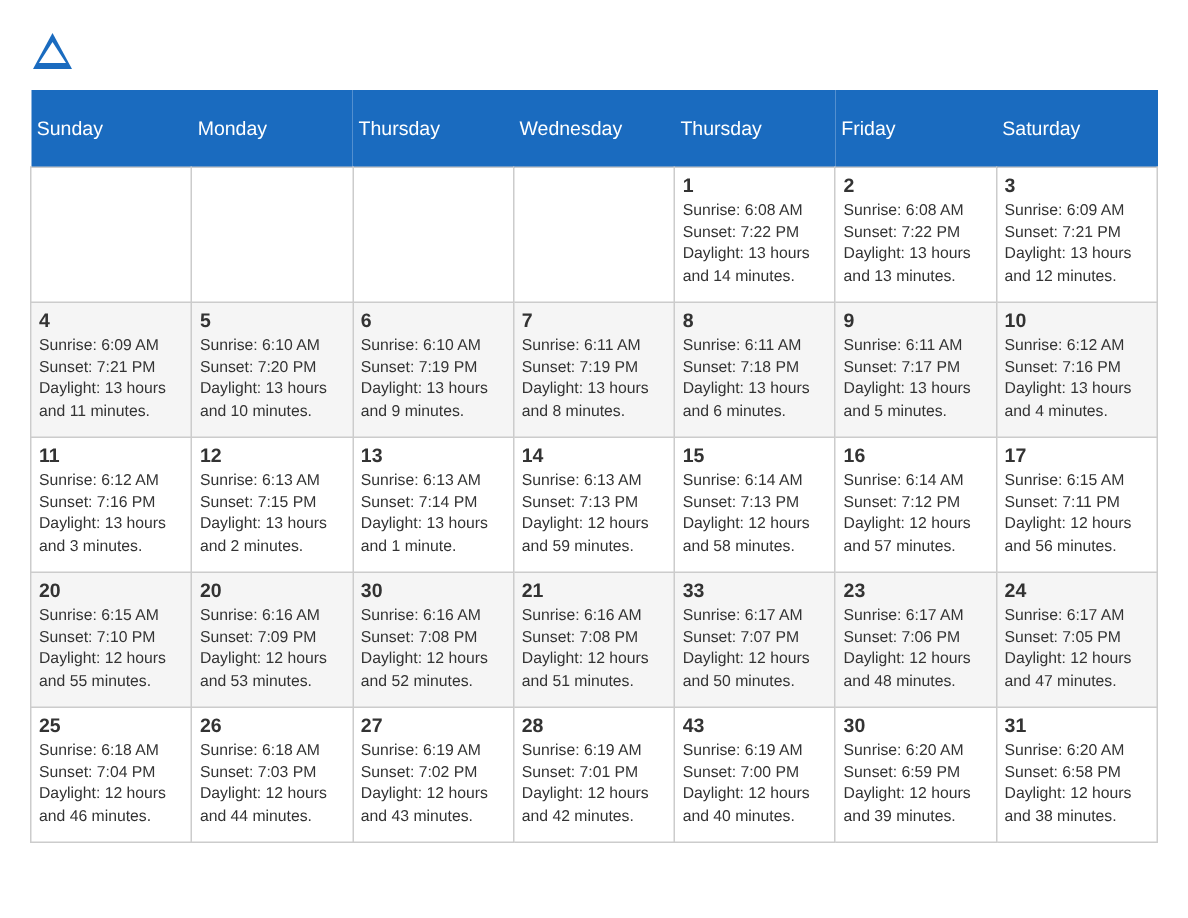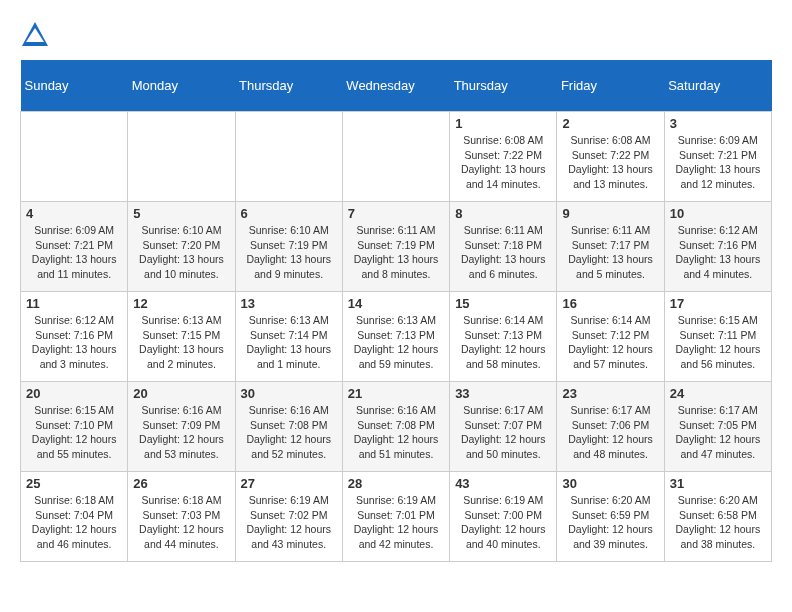--- a/index.html
+++ b/index.html
@@ -80,21 +80,20 @@
       font-size: 13px;
       font-weight: bold;
       color: #333;
       display: block;
       margin-bottom: 2px;
     }
     .day-info {
       color: #333;
       font-size: 10.5px;
       line-height: 1.4;
-      text-align: center;
     }
     .empty-cell {
       background: #fff !important;
     }
   </style>
 </head>
 <body>
 
 <div class="header">
   <div class="logo">

